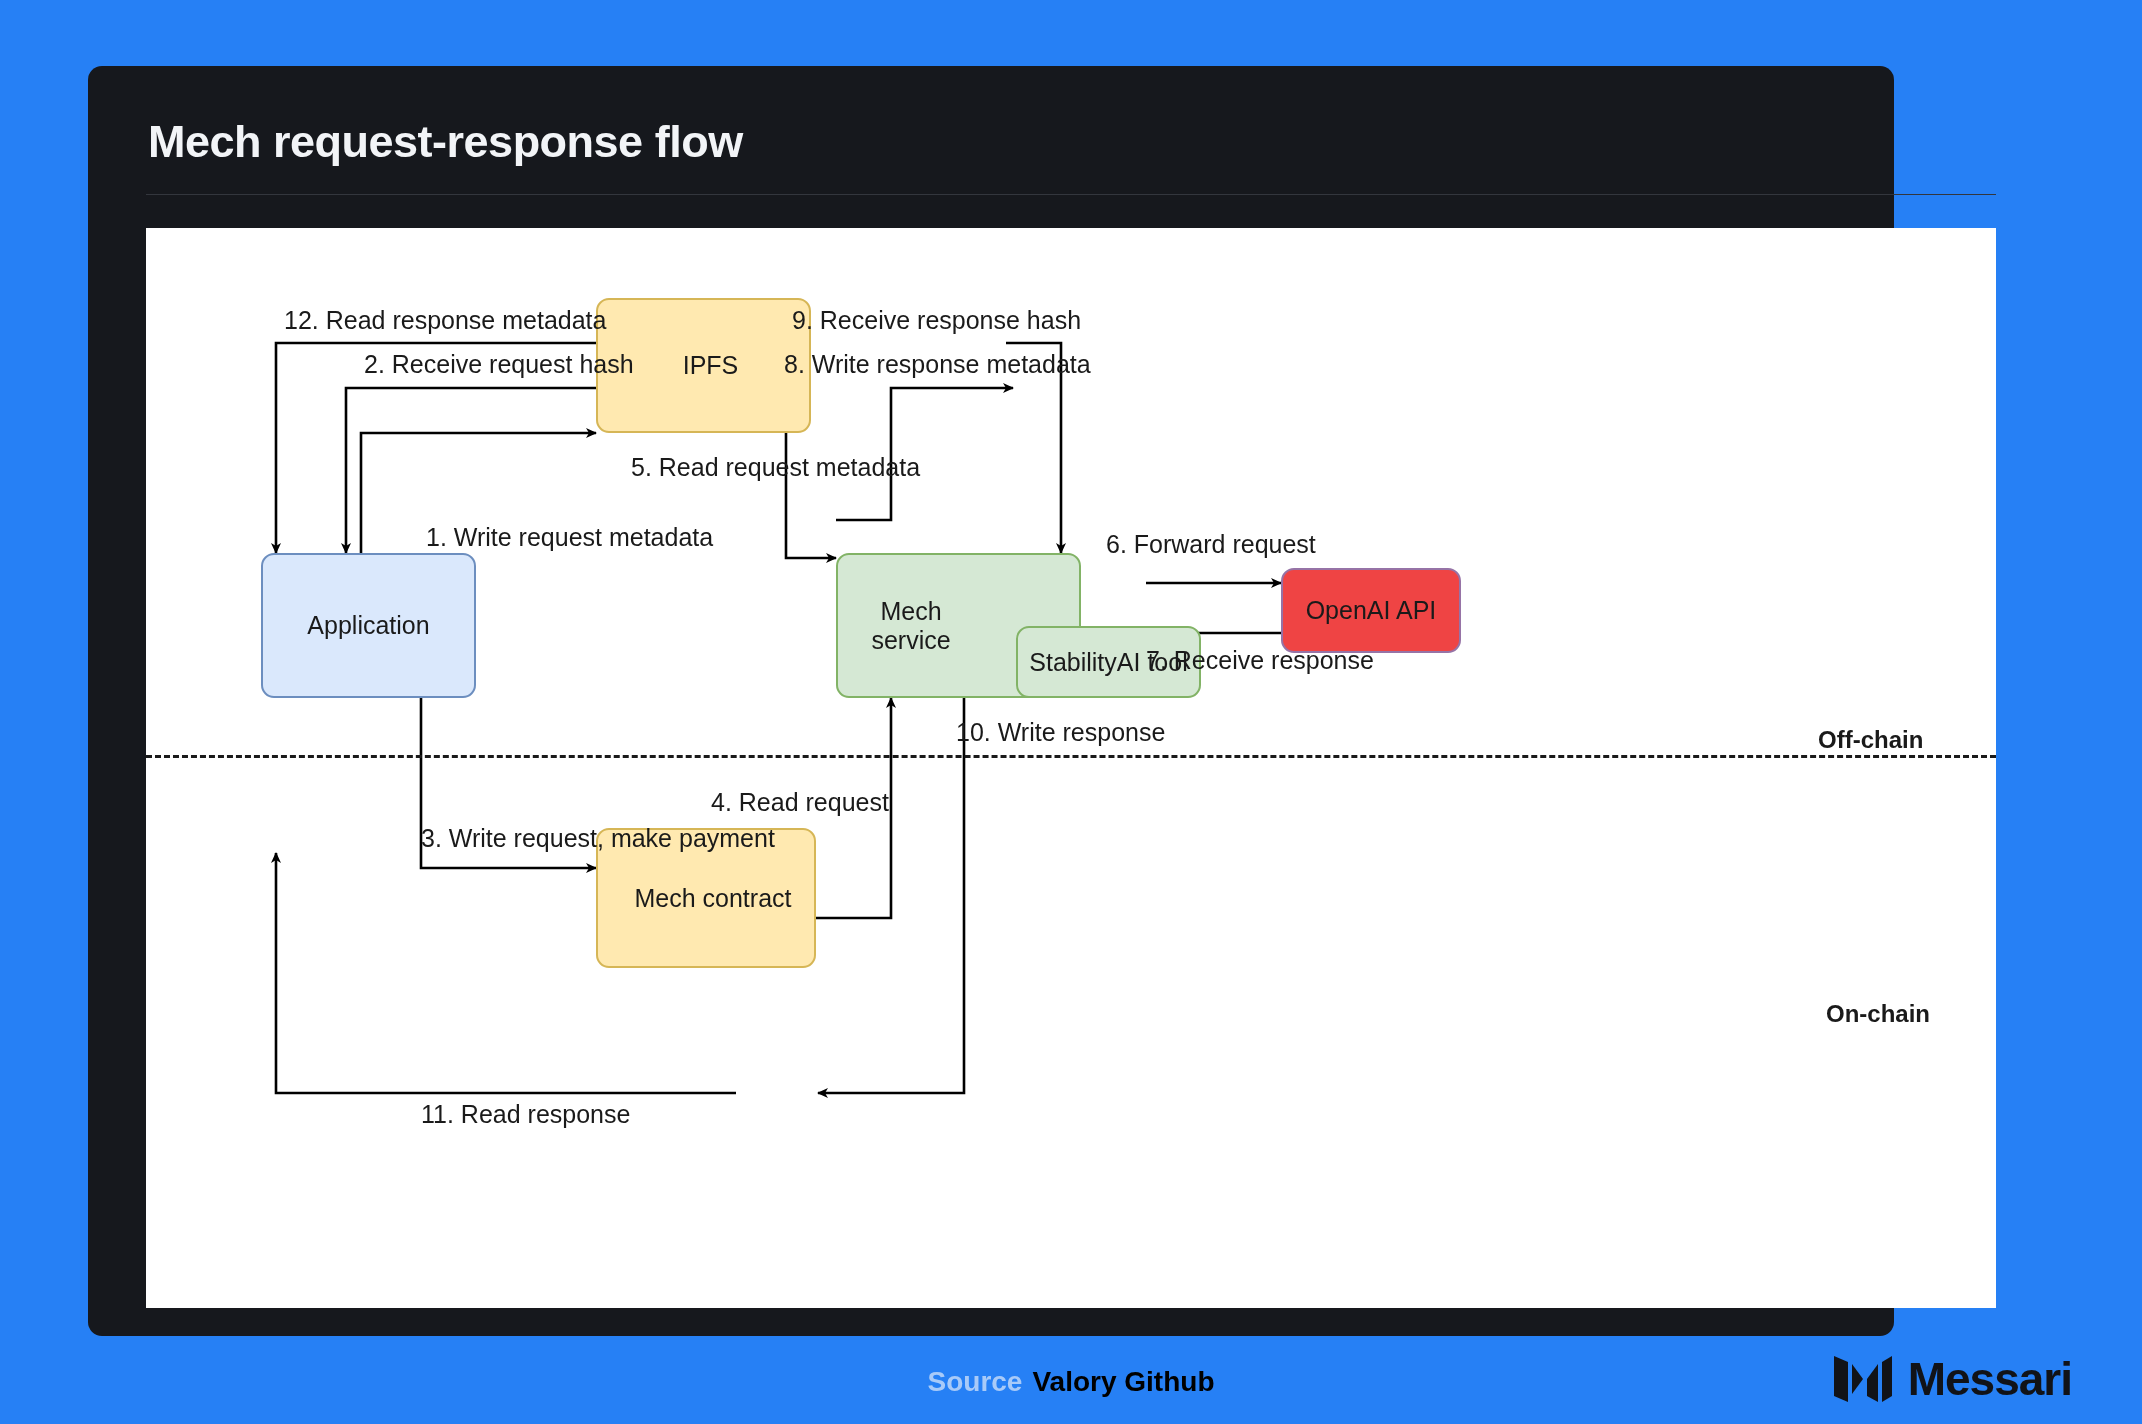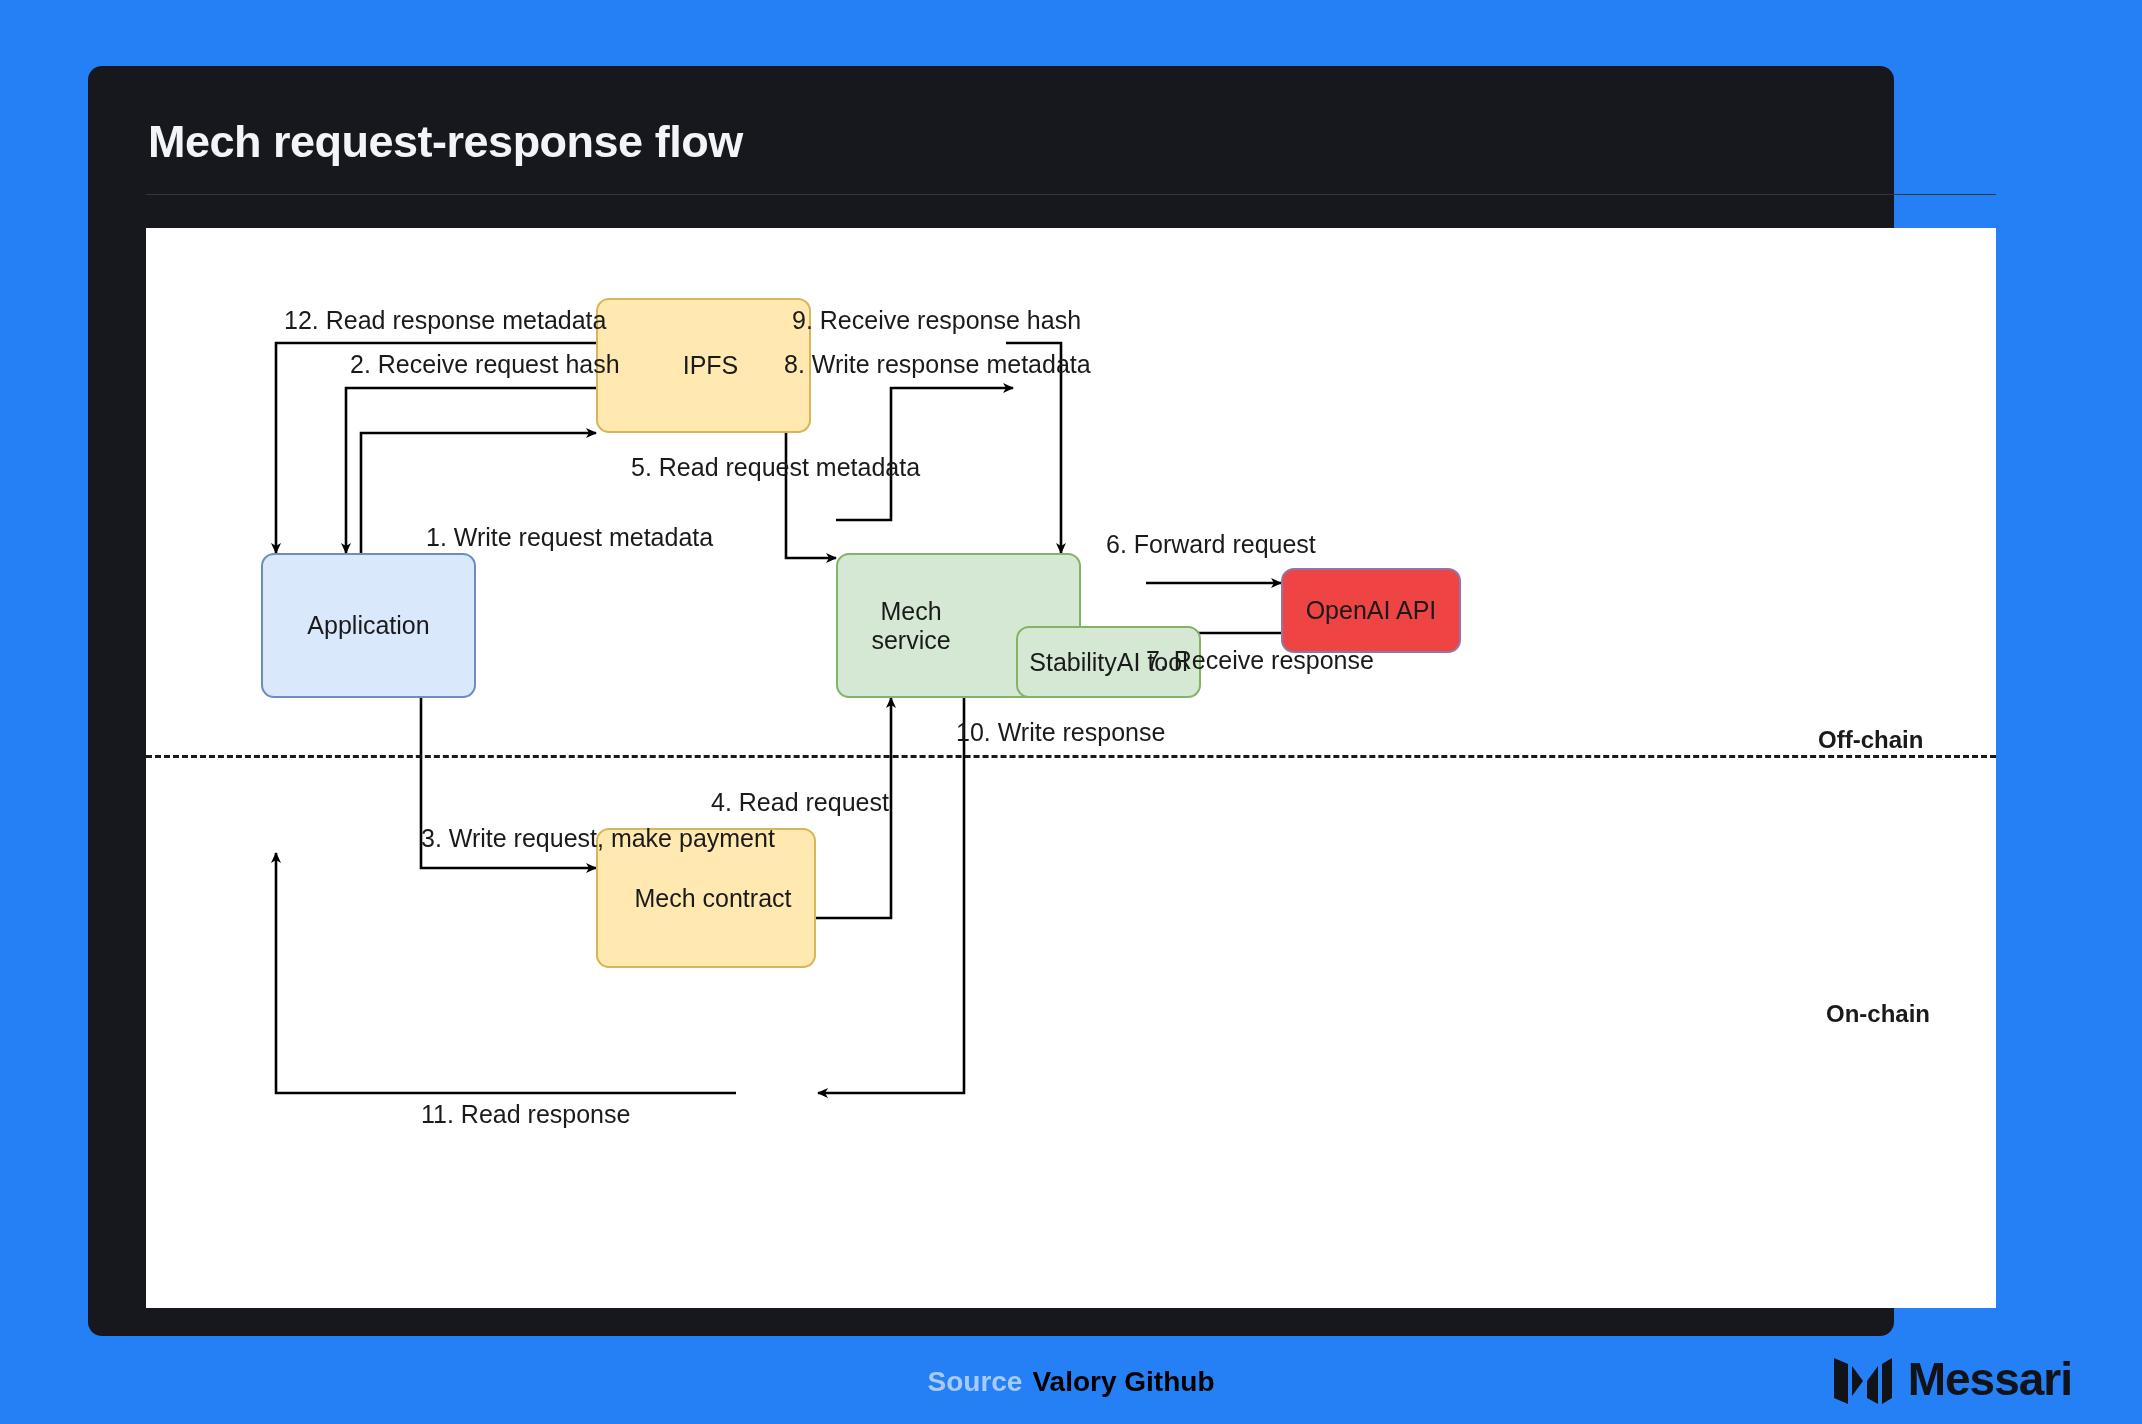--- a/index.html
+++ b/index.html
@@ -45,21 +45,21 @@
   }
   svg.wires{position:absolute;left:0;top:0;width:1850px;height:1080px;}
   .footer{
     position:absolute;left:0;top:1352px;width:2142px;height:60px;
     display:flex;align-items:center;justify-content:center;
   }
   .src-label{font-size:28px;font-weight:bold;color:#a8caf8;}
   .src-name{font-size:28px;font-weight:bold;color:#000000;margin-left:10px;}
   .logo{
     position:absolute;right:70px;top:1352px;
-    display:flex;align-items:flex-end;gap:14px;
+    display:flex;align-items:center;gap:14px;
   }
   .logo-word{font-size:46px;font-weight:bold;color:#111318;letter-spacing:-1px;}
 </style>
 </head>
 <body>
 
 <div class="frame">
 
   <div class="title">Mech request-response flow</div>
   <div class="title-rule"></div>
@@ -121,21 +121,21 @@
 
     <div class="node n-purple" style="left:1135px;top:340px;width:180px;height:85px;">
       <span>OpenAI API</span>
     </div>
 
     <div class="node n-yellow" style="left:450px;top:600px;width:220px;height:140px;">
       <span>Mech contract</span>
     </div>
 
     <div class="lbl" style="left:138px;top:78px;">12. Read response metadata</div>
-    <div class="lbl" style="left:204px;top:122px;">2. Receive request hash</div>
+    <div class="lbl" style="left:218px;top:122px;">2. Receive request hash</div>
     <div class="lbl" style="left:646px;top:78px;">9. Receive response hash</div>
     <div class="lbl" style="left:638px;top:122px;">8. Write response metadata</div>
     <div class="lbl" style="left:485px;top:225px;">5. Read request metadata</div>
     <div class="lbl" style="left:280px;top:295px;">1. Write request metadata</div>
     <div class="lbl" style="left:960px;top:302px;">6. Forward request</div>
     <div class="lbl" style="left:1000px;top:418px;">7. Receive response</div>
     <div class="lbl" style="left:810px;top:490px;">10. Write response</div>
     <div class="lbl" style="left:565px;top:560px;">4. Read request</div>
     <div class="lbl" style="left:275px;top:596px;">3. Write request, make payment</div>
     <div class="lbl" style="left:275px;top:872px;">11. Read response</div>

